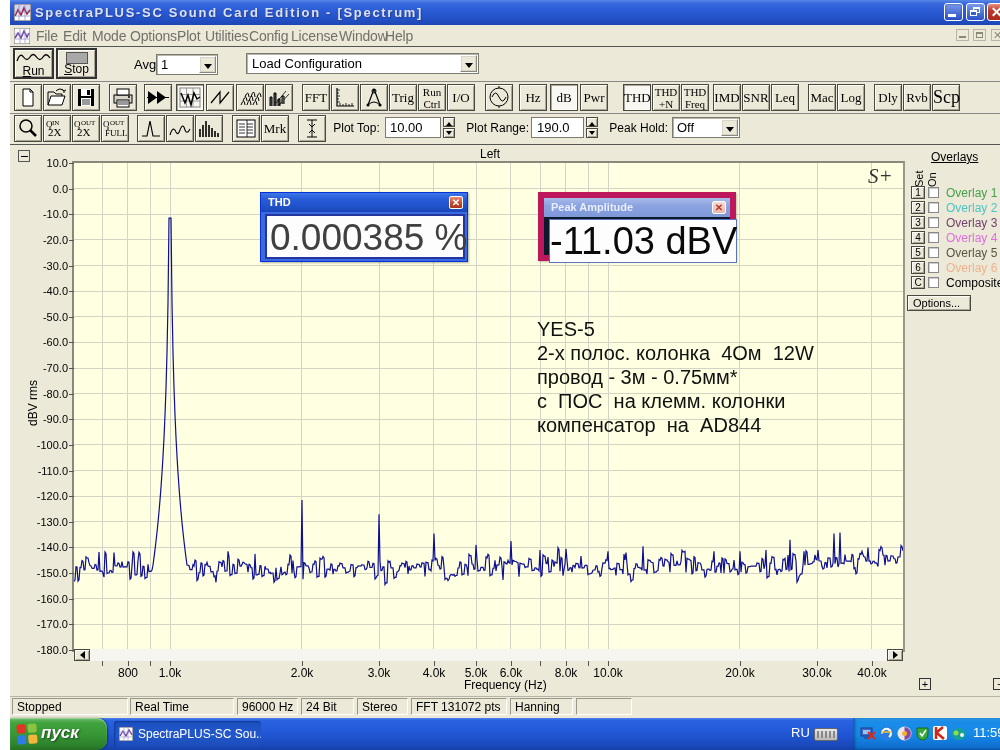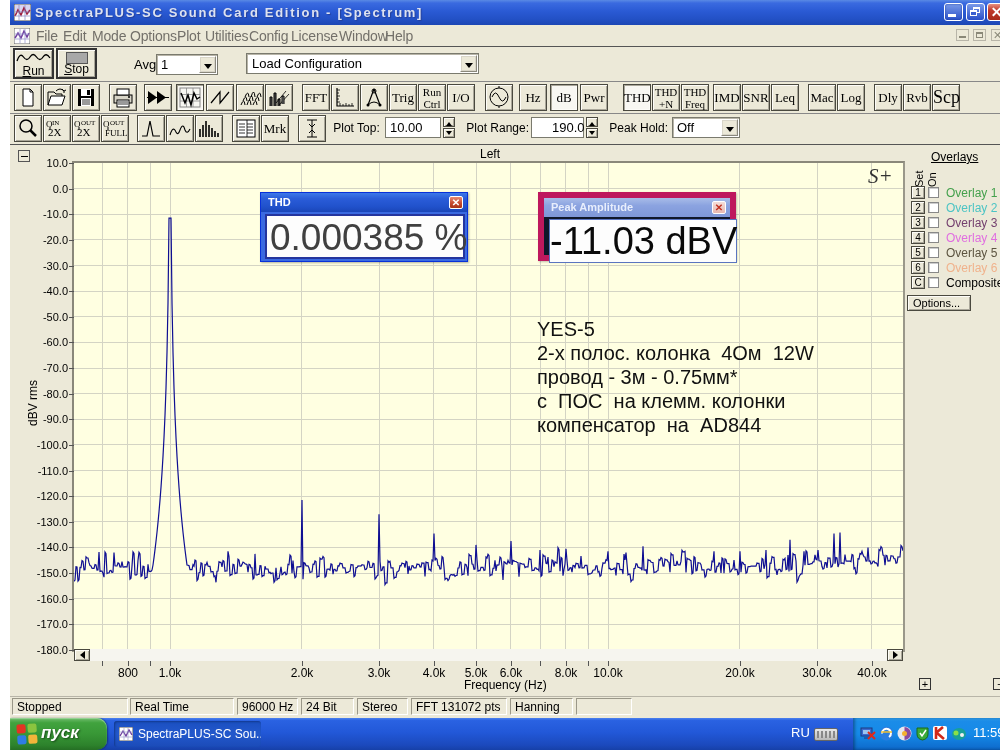--- a/index.html
+++ b/index.html
@@ -238,21 +238,21 @@
 <div class="abs" style="left:375px;top:117px;width:56px;height:21px;background:#fff;border:1px solid #7a7a6e;font-size:13px;padding:2px 0 0 4px">10.00</div>
 <div class="abs" style="left:433px;top:117px;width:12px;height:21px">
       <div class="tb" style="left:0;top:0;width:12px;height:10px">
         <div style="border:3px solid transparent;border-bottom:4px solid #000;width:0;margin:1px auto 0"></div>
       </div>
       <div class="tb" style="left:0;top:11px;width:12px;height:10px">
         <div style="border:3px solid transparent;border-top:4px solid #000;width:0;margin:2px auto 0"></div>
       </div>
     </div>
 <div class="abs" style="left:451px;top:121px;width:68px;text-align:right;font-size:12px">Plot Range:</div>
-<div class="abs" style="left:521px;top:117px;width:53px;height:21px;background:#fff;border:1px solid #7a7a6e;font-size:13px;padding:2px 0 0 20px">190.0</div>
+<div class="abs" style="left:521px;top:117px;width:53px;height:21px;background:#fff;border:1px solid #7a7a6e;font-size:13px;padding:2px 0 0 5px">190.0</div>
 <div class="abs" style="left:576px;top:117px;width:12px;height:21px">
       <div class="tb" style="left:0;top:0;width:12px;height:10px">
         <div style="border:3px solid transparent;border-bottom:4px solid #000;width:0;margin:1px auto 0"></div>
       </div>
       <div class="tb" style="left:0;top:11px;width:12px;height:10px">
         <div style="border:3px solid transparent;border-top:4px solid #000;width:0;margin:2px auto 0"></div>
       </div>
     </div>
 <div class="abs" style="left:598px;top:121px;width:60px;text-align:right;font-size:12px">Peak Hold:</div>
 <div class="combo" style="left:662px;top:117px;width:68px;height:21px">

